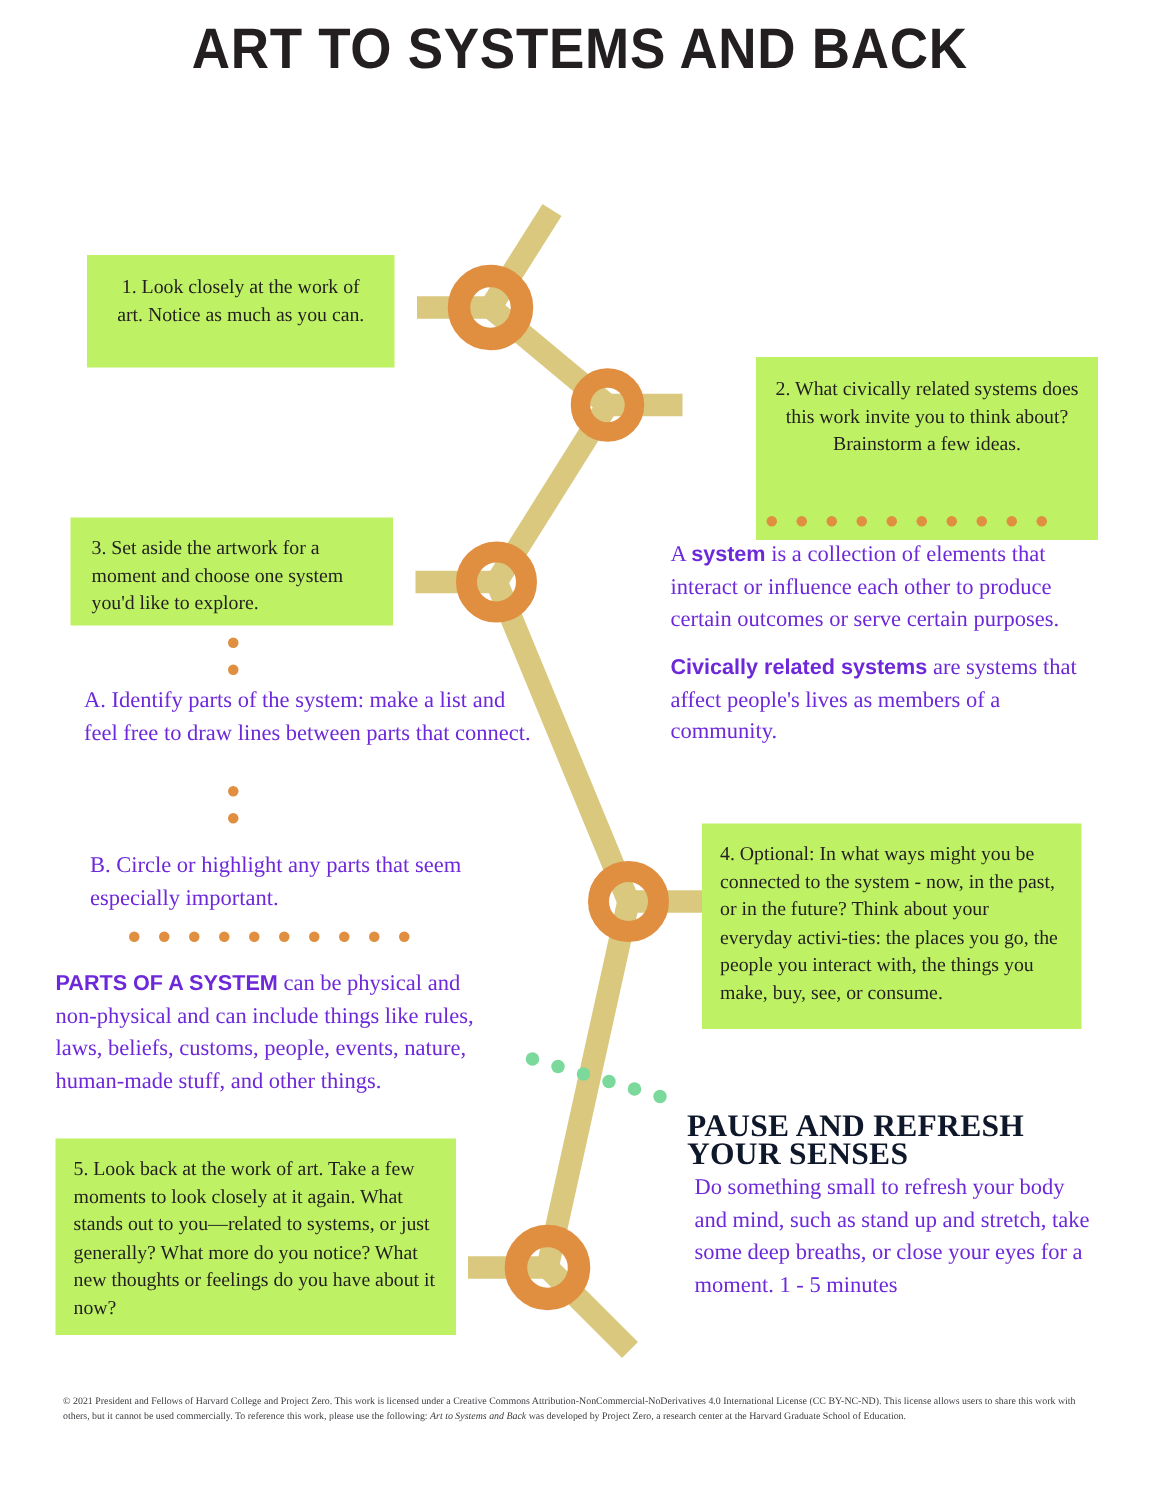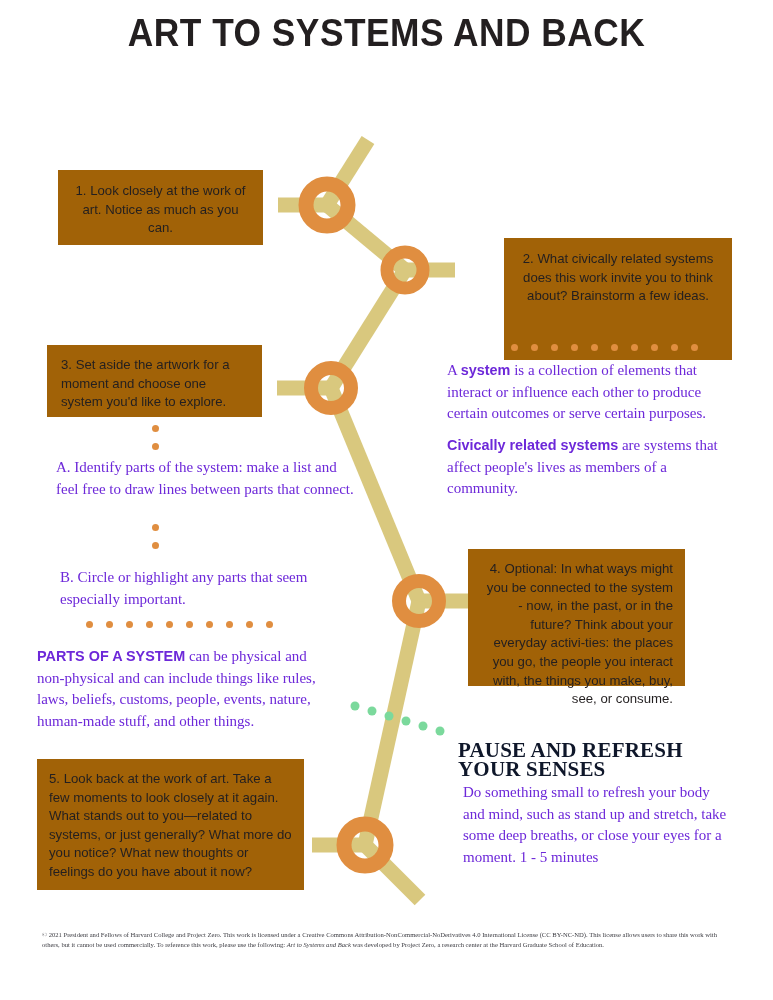--- a/index.html
+++ b/index.html
@@ -11,22 +11,22 @@
   #title{
     position:absolute;left:0;top:12px;width:773px;text-align:center;
     font-family:"Liberation Sans", sans-serif;
     font-weight:bold;font-size:38px;letter-spacing:0.5px;
     color:#231f20;transform:scaleX(0.93);transform-origin:center top;
   }
   
   #flow{position:absolute;left:0;top:0;width:773px;height:1000px;}
   
   .box{
-    position:absolute;background:#a16207;
-    font-family:Liberation Sans, sans-serif;
+    position:absolute;background:#bef264;
+    font-family:Liberation Serif, serif;
     color:#231f20;font-size:13.2px;line-height:18.6px;
     box-sizing:border-box;
   }
   .box.center{text-align:center;}
   .box.left{text-align:left;}
   
   .prose{
     position:absolute;font-family:"Liberation Serif", serif;
     font-size:15px;line-height:21.5px;color:#6d28d9;
   }
@@ -151,21 +151,21 @@
   <span></span>
   <span></span>
   <span></span>
   <span></span>
 </div>
 
 <div class="prose" style="left:37px;top:646px;width:300px;">
   <b class="sans">PARTS OF A SYSTEM</b><span> can be physical and non-physical and can include things like rules, laws, beliefs, customs, people, events, nature, human-made stuff, and other things.</span>
 </div>
 
-<div class="box left" style="left:468px;top:549px;width:217px;height:137px;padding:11px 12px 0 12px;text-align:right;">
+<div class="box left" style="left:468px;top:549px;width:253px;height:137px;padding:11px 12px 0 12px;">
   <span>4. Optional: In what ways might you be connected to the system - now, in the past, or in the future? Think about your everyday activi-ties: the places you go, the people you interact with, the things you make, buy, see, or consume.</span>
 </div>
 
 <svg style="position:absolute;left:350px;top:700px;width:110px;height:40px;" viewBox="0 0 110 40" xmlns="http://www.w3.org/2000/svg">
   <circle cx="5" cy="6" r="4.5" fill="#7BD99C"></circle>
   <circle cx="22" cy="11" r="4.5" fill="#7BD99C"></circle>
   <circle cx="39" cy="16" r="4.5" fill="#7BD99C"></circle>
   <circle cx="56" cy="21" r="4.5" fill="#7BD99C"></circle>
   <circle cx="73" cy="26" r="4.5" fill="#7BD99C"></circle>
   <circle cx="90" cy="31" r="4.5" fill="#7BD99C"></circle>

